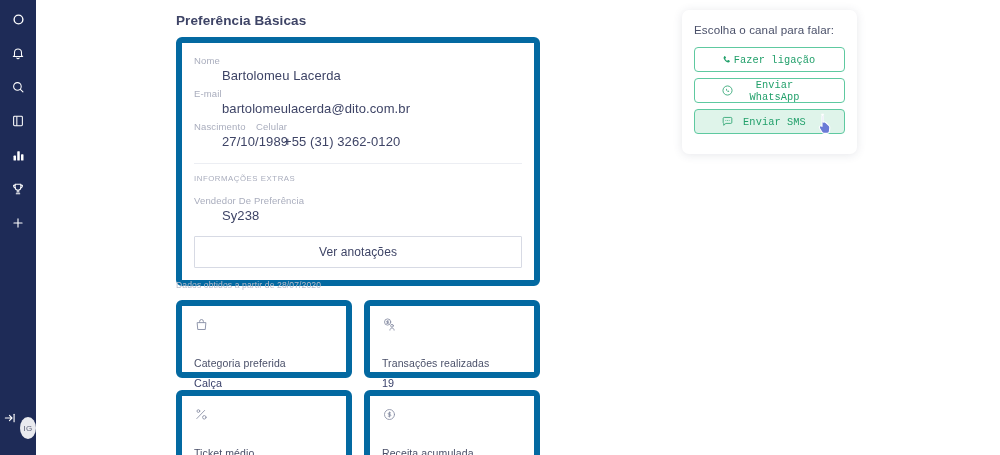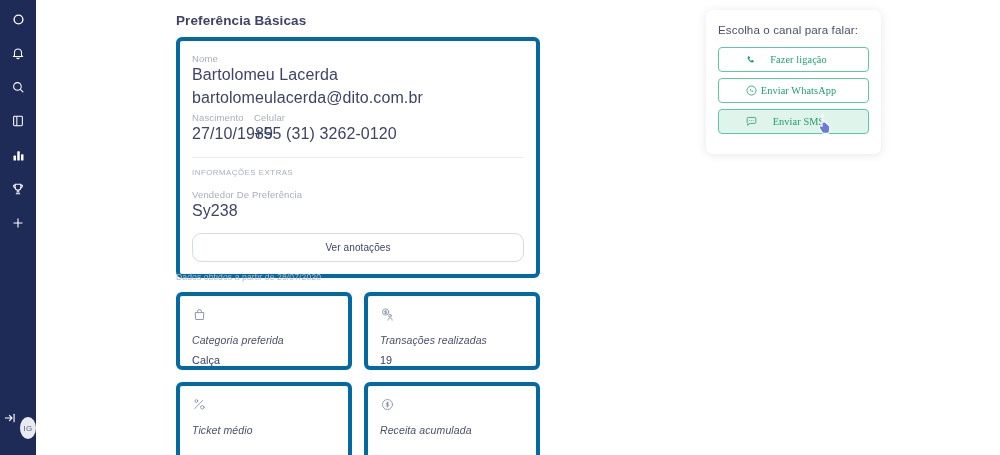--- a/index.html
+++ b/index.html
@@ -51,87 +51,88 @@
   }
 
   .col-left { position: absolute; left: 140px; top: 0; width: 364px; }
 
   .section-title {
     font-size: 13.5px; color: #3e4466; letter-spacing: .1px;
     margin: 13px 0 9px 0;
   }
 
   .card {
-    border: 4px solid #0369a1;
+    border: 6px solid #0369a1;
     border-radius: 6px;
     background: #fff;
   }
 
   .info-card { padding: 12px 12px 12px 12px; }
 
   .f-label {
     font-size: 9.5px; color: #a9adbd; letter-spacing: .15px;
     margin-bottom: 2px;
   }
   .f-value {
-    font-size: 16px; color: #3e4466; letter-spacing: .1px;
+    font-size: 13px; color: #3e4466; letter-spacing: .1px;
     margin-bottom: 5px;
+    margin-left: 28px;
   }
   .two-col { display: flex; }
   .two-col .c1 { width: 62px; }
   .hr { height: 1px; background: #eceef3; margin: 9px 0 10px 0; }
   .extras-title {
     font-size: 7.8px; color: #a9adbd; letter-spacing: .55px;
     margin-bottom: 12px;
   }
   .btn-outline {
     display: block; width: 100%;
     margin-top: 13px;
-    border: 1px solid #d7dae4; border-radius: 9px;
+    border: 1px solid #d7dae4; border-radius: 1px;
     background: #fff;
-    color: #3e4466; font-size: 10px; letter-spacing: .1px;
+    color: #3e4466; font-size: 12px; letter-spacing: .1px;
     padding: 8px 0; text-align: center;
     font-family: "Liberation Sans", sans-serif;
     cursor: pointer;
   }
 
   .section-sub {
     font-size: 8.6px; color: #b9bdcb; letter-spacing: .1px;
     margin: -6px 0 10px 0;
   }
 
   .kpi-grid { display: grid; grid-template-columns: 176px 176px; gap: 12px; }
   .kpi-card { padding: 11px 12px 13px 12px; height: 78px; }
   .kpi-icon { color: #8a90a6; height: 22px; display:flex; align-items:flex-start; }
-  .kpi-label { font-size: 10.5px; color: #4a5069; margin-top: 5px; letter-spacing: .1px; font-style: italic; }
+  .kpi-label { font-size: 10.5px; color: #4a5069; margin-top: 18px; letter-spacing: .1px; }
   .kpi-value { font-size: 10.8px; color: #3b4association; }
   .kpi-value { font-size: 10.8px; color: #3c4representation; }
   .kpi-value { font-size: 10.8px; color: #39406a; margin-top: 8px; letter-spacing: .1px; }
 
   
   .right-panel {
-    position: absolute; left: 670px; top: 10px;
+    position: absolute; left: 646px; top: 10px;
     width: 175px;
     background: #fff;
     border-radius: 7px;
     box-shadow: 0 1px 10px rgba(60,66,100,.13);
     padding: 13px 12px 14px 12px;
   }
   .rp-title { font-size: 11.6px; color: #4a5069; margin-bottom: 11px; letter-spacing: .1px; }
   .ch-btn {
     position: relative;
     display: flex; align-items: center;
     width: 100%; height: 25px;
     border-radius: 4px;
     border: 1px solid #5ec9a0;
     background: #ffffff;
     margin-bottom: 6px;
     cursor: pointer;
     padding: 0 24px;
-    font-family: Liberation Serif, serif;
+    font-family: Liberation Mono, monospace;
   }
   .ch-btn.hover { background: #dff4ea; }
   .ch-btn .ic { width: 16px; height: 16px; color: #22a06b; display:flex; align-items:center; justify-content:center; flex: 0 0 16px; }
   .ch-btn .lbl {
     flex: 1 1 auto; text-align: center;
     font-size: 10.3px; color: #22a06b; letter-spacing: .1px;
     margin-left: -6px;
   }
   .ch-btn.danger { border-color: #edb8c2; margin-bottom: 0; }
   .ch-btn.danger .ic { color: #d1476a; }
@@ -215,20 +216,21 @@
 
     <div class="col-left">
 
       <h2 class="section-title">Preferência Básicas</h2>
 
       <section class="card info-card">
 
         <div class="f-label">Nome</div>
         <div class="f-value">Bartolomeu Lacerda</div>
 
+        <div class="f-label">E-mail</div>
         <div class="f-value">bartolomeulacerda@dito.com.br</div>
 
         <div class="two-col">
           <div class="c1">
               <div class="f-label">Nascimento</div>
             </div>
           <div>
               <div class="f-label">Celular</div>
             </div>
         </div>

